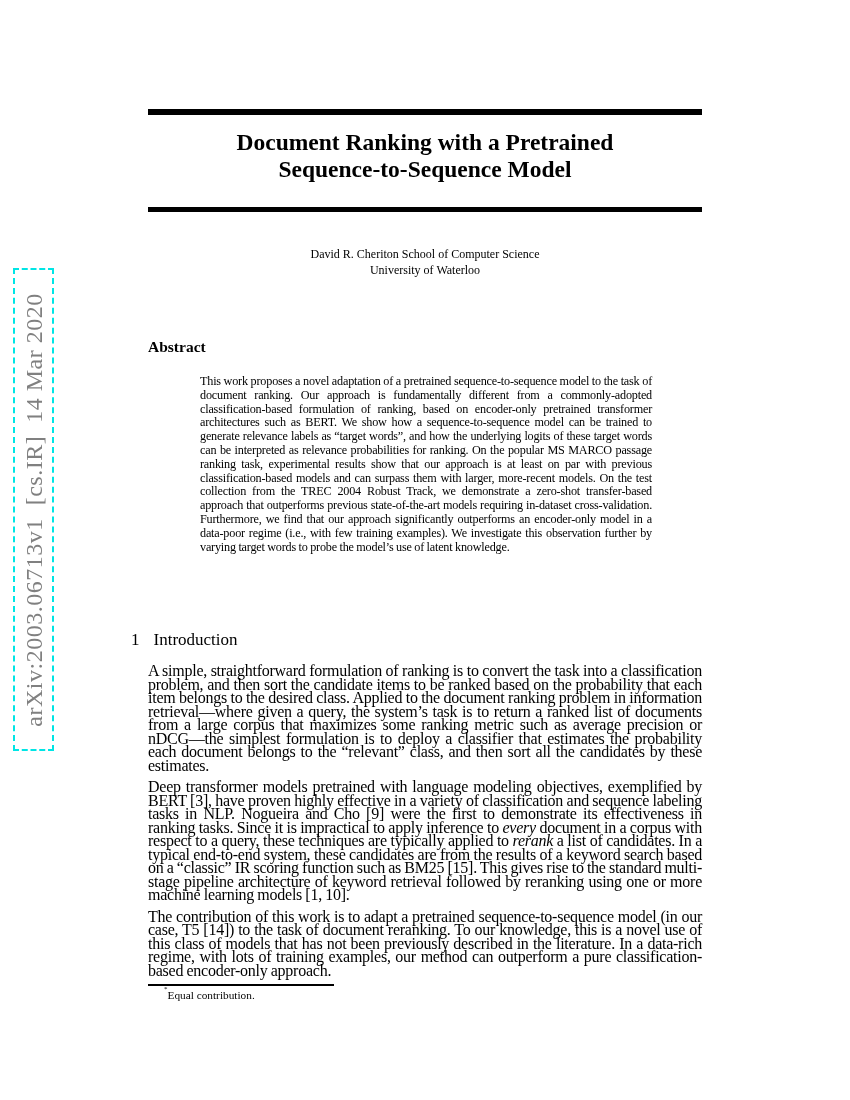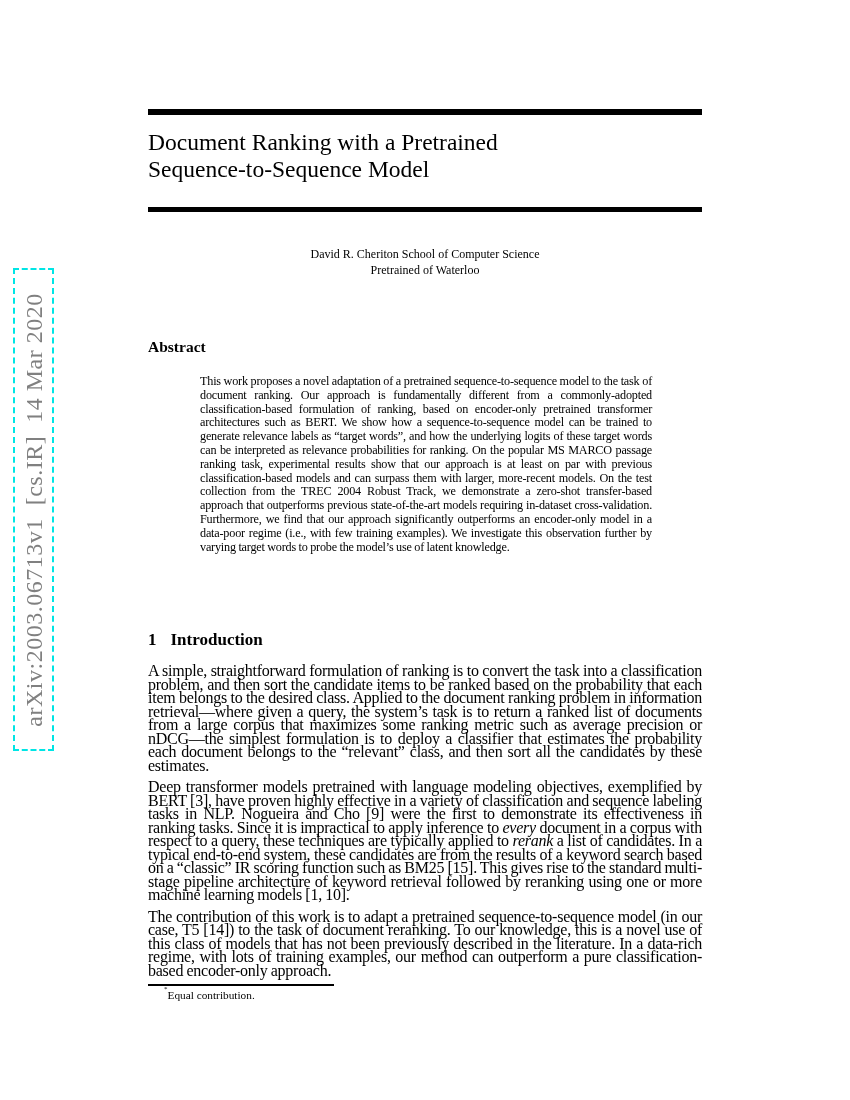--- a/index.html
+++ b/index.html
@@ -10,40 +10,40 @@
     font-family:"Liberation Serif","DejaVu Serif",serif;
     color:#000;
     overflow:hidden;
     margin:0 auto;
   }
   .rule{position:absolute;background:#000;}
   .rule-top{left:148px;top:109px;width:554px;height:6px;}
   .rule-mid{left:148px;top:207px;width:554px;height:5px;}
   .title{
     position:absolute;left:148px;top:129px;width:554px;
-    font-size:23.5px;font-weight:normal;line-height:27px;
+    text-align:center;font-size:23.5px;font-weight:bold;line-height:27px;
   }
   .authors{
     position:absolute;left:148px;top:246px;width:554px;text-align:center;
   }
   .author-names{font-size:13.5px;font-weight:bold;margin-bottom:6px;}
   .affiliation{font-size:12px;line-height:16px;}
   sup.mark{font-size:62%;position:relative;top:-0.45em;line-height:0;}
   .abstract-heading{
     position:absolute;left:148px;top:338px;width:554px;
     text-align:left;font-size:15.5px;font-weight:bold;
   }
   .abstract-body{
     position:absolute;left:200px;top:375px;width:452px;
     font-size:12.2px;line-height:13.8px;text-align:justify;
     letter-spacing:-0.2px;word-spacing:-0.3px;
   }
   .section-heading{
-    position:absolute;left:148px;top:630px;width:554px;
-    font-size:17px;font-weight:bold;
+    position:absolute;left:131px;top:630px;width:554px;
+    font-size:17px;font-weight:normal;
   }
   .section-number{margin-right:14px;}
   .body-text{
     position:absolute;left:148px;top:664px;width:554px;
   }
   .body-text p{
     margin:0 0 8px 0;
     font-size:16px;line-height:13.5px;text-align:justify;
     letter-spacing:-0.25px;word-spacing:-0.5px;
   }
@@ -79,21 +79,21 @@
 
   <div class="title">
     <span>Document Ranking with a Pretrained</span><br>
     <span>Sequence-to-Sequence Model</span>
   </div>
 
   <div class="rule rule-mid"></div>
 
   <div class="authors">
     <div class="affiliation">David R. Cheriton School of Computer Science</div>
-    <div class="affiliation">Pretrained of Waterloo</div>
+    <div class="affiliation">University of Waterloo</div>
   </div>
 
   <div class="abstract-heading">Abstract</div>
 
   <div class="abstract-body">This work proposes a novel adaptation of a pretrained sequence-to-sequence model to the task of document ranking. Our approach is fundamentally different from a commonly-adopted classification-based formulation of ranking, based on encoder-only pretrained transformer architectures such as BERT. We show how a sequence-to-sequence model can be trained to generate relevance labels as “target words”, and how the underlying logits of these target words can be interpreted as relevance probabilities for ranking. On the popular MS MARCO passage ranking task, experimental results show that our approach is at least on par with previous classification-based models and can surpass them with larger, more-recent models. On the test collection from the TREC 2004 Robust Track, we demonstrate a zero-shot transfer-based approach that outperforms previous state-of-the-art models requiring in-dataset cross-validation. Furthermore, we find that our approach significantly outperforms an encoder-only model in a data-poor regime (i.e., with few training examples). We investigate this observation further by varying target words to probe the model’s use of latent knowledge.</div>
 
   <div class="section-heading">
     <span class="section-number">1</span><span>Introduction</span>
   </div>
 

